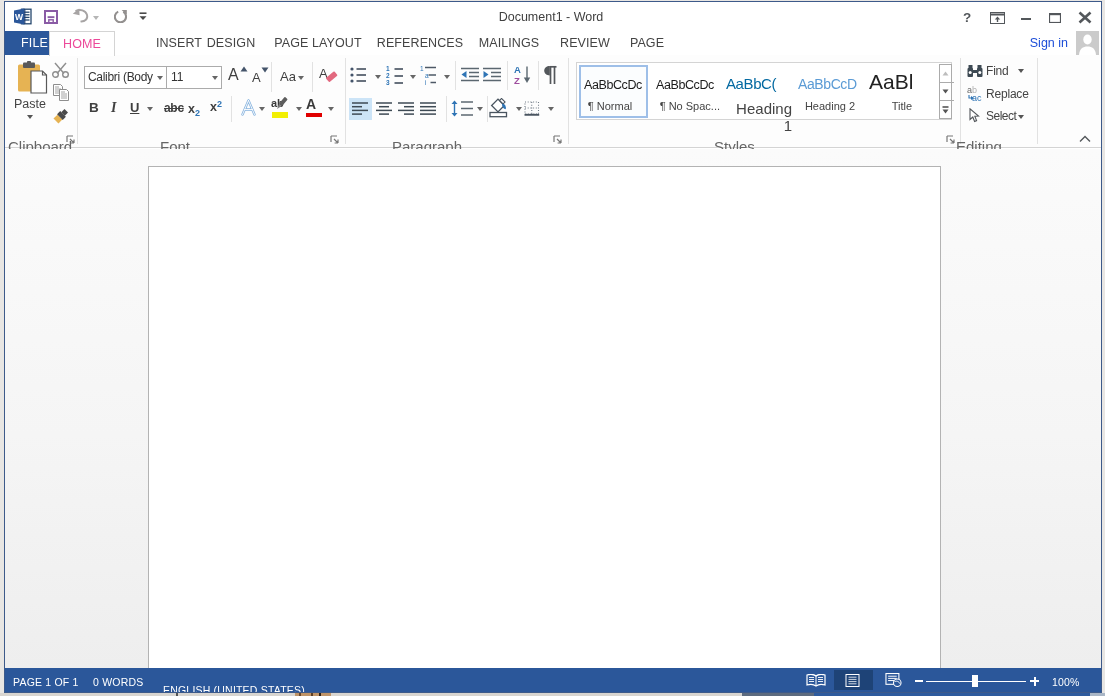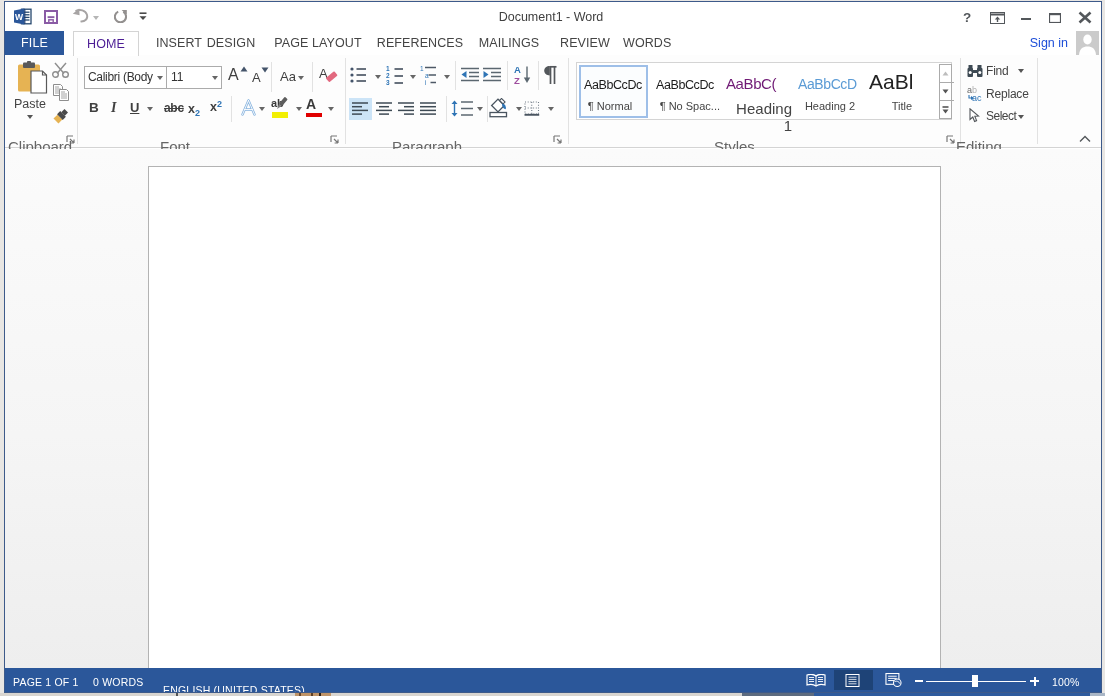--- a/index.html
+++ b/index.html
@@ -5,21 +5,21 @@
 * { margin:0; padding:0; box-sizing:border-box; }
 html,body { width:1105px; height:696px; overflow:hidden; font-family:"Liberation Sans", sans-serif; }
 body { position:relative; background:#e8e6e3; }
 .abs { position:absolute; }
 
 #winfill { left:5px; top:2px; width:1096px; height:690px; background:#ffffff; }
 #winborder { left:4px; top:1px; width:1098px; height:692px; border:1px solid #3d5a8a; pointer-events:none; z-index:50; }
 
 .tab { top:31px; height:24px; line-height:24px; font-size:12.5px; color:#444; text-align:center; letter-spacing:0.1px; }
 #tab-file { left:5px; width:59px; background:#2b579a; color:#fff; }
-#tab-home { left:73px; width:66px; background:#fff; border:1px solid #d4d4d4; border-bottom:none; color:#4c1d95; height:25px; z-index:5; }
+#tab-home { left:49px; width:66px; background:#fff; border:1px solid #d4d4d4; border-bottom:none; color:#ec4899; height:25px; z-index:5; }
 
 #ribbon { left:5px; top:55px; width:1096px; height:93px; background:#fdfdfd; border-bottom:1px solid #d4d4d4; }
 .gsep { top:58px; height:86px; width:1px; background:#e2e2e2; }
 .glabel { top:138px; height:14px; font-size:15px; color:#666; text-align:left; }
 .glaunch { top:135px; width:10px; height:10px; }
 
 #docarea { left:5px; top:149px; width:1096px; height:519px; background:linear-gradient(180deg,#fbfbfb 0%,#f5f5f5 55%,#eeeeee 100%); }
 #page { left:148px; top:166px; width:793px; height:502px; background:#ffffff; border:1px solid #b3b3b3; border-bottom:none; }
 
 #statusbar { left:5px; top:668px; width:1096px; height:25px; background:#2b579a; color:#fff; font-size:11px; }
@@ -93,21 +93,21 @@
 </svg>
 
 <div class="abs tab" id="tab-file">FILE</div>
 <div class="abs tab" id="tab-home">HOME</div>
 <div class="abs tab" style="left:133px;width:60px;margin-left:16px;">INSERT</div>
 <div class="abs tab" style="left:198px;width:66px;">DESIGN</div>
 <div class="abs tab" style="left:268px;width:100px;">PAGE LAYOUT</div>
 <div class="abs tab" style="left:372px;width:96px;">REFERENCES</div>
 <div class="abs tab" style="left:472px;width:74px;">MAILINGS</div>
 <div class="abs tab" style="left:551px;width:68px;">REVIEW</div>
-<div class="abs tab" style="left:623px;width:48px;">WORDS</div>
+<div class="abs tab" style="left:623px;width:48px;">PAGE</div>
 <div class="abs" style="left:985px;top:31px;width:83px;height:24px;line-height:24px;font-size:12.5px;color:#1d4ed8;text-align:right;">Sign in</div>
 <div class="abs" style="left:1076px;top:31px;width:23px;height:24px;background:#cbcbcb;overflow:hidden;">
   <svg width="23" height="24" viewBox="0 0 23 24">
     <ellipse cx="11.5" cy="8.5" rx="4.2" ry="5" fill="#fff"></ellipse>
     <path d="M3,24 C3.5,17.5 7,15.5 11.5,15.5 C16,15.5 19.5,17.5 20,24 Z" fill="#fff"></path>
   </svg>
 </div>
 
 <div class="abs" id="ribbon"></div>
 <div class="abs gsep" style="left:77px;"></div>
@@ -358,21 +358,21 @@
   <line x1="0.5" y1="13.8" x2="15.2" y2="13.8" stroke="#4a5560" stroke-width="1.9"></line>
 </svg>
 <div class="abs small-tri-down" style="left:548px;top:107px;border-top-color:#666;"></div>
 
 <div class="abs" style="left:576px;top:62px;width:376px;height:58px;border:1px solid #d4d4d4;background:#fff;"></div>
 <div class="abs" style="left:579px;top:64.5px;width:68.5px;height:53px;border:2px solid #9ebfe8;background:#fbfdfe;"></div>
 <div class="abs" style="left:584px;top:78px;width:62px;font-size:12.5px;color:#1a1a1a;letter-spacing:-0.4px;">AaBbCcDc</div>
 <div class="abs" style="left:581px;top:100px;width:58px;text-align:center;font-size:11px;color:#444;">¶ Normal</div>
 <div class="abs" style="left:656px;top:78px;width:62px;font-size:12.5px;color:#1a1a1a;letter-spacing:-0.4px;">AaBbCcDc</div>
 <div class="abs" style="left:652px;top:100px;width:68px;text-align:right;font-size:11px;color:#444;">¶ No Spac...</div>
-<div class="abs" style="left:726px;top:75px;width:66px;font-size:15px;color:#701a75;letter-spacing:-0.4px;overflow:hidden;height:20px;">AaBbC(</div>
+<div class="abs" style="left:726px;top:75px;width:66px;font-size:15px;color:#0369a1;letter-spacing:-0.4px;overflow:hidden;height:20px;">AaBbC(</div>
 <div class="abs" style="left:724px;top:100px;width:68px;text-align:right;font-size:15px;color:#444;">Heading 1</div>
 <div class="abs" style="left:798px;top:76px;width:66px;font-size:14px;color:#5b9bd5;letter-spacing:-0.4px;overflow:hidden;height:19px;">AaBbCcD</div>
 <div class="abs" style="left:796px;top:100px;width:68px;text-align:center;font-size:11px;color:#444;">Heading 2</div>
 <div class="abs" style="left:869px;top:70px;width:67px;font-size:21px;color:#222;font-weight:300;overflow:hidden;height:26px;">AaBl</div>
 <div class="abs" style="left:868px;top:100px;width:68px;text-align:center;font-size:11px;color:#444;">Title</div>
 
 <div class="abs" style="left:939px;top:64px;width:13px;height:55px;border:1px solid #ababab;background:#fff;"></div>
 <div class="abs" style="left:939px;top:82px;width:15px;height:1px;background:#ababab;"></div>
 <div class="abs" style="left:939px;top:100px;width:15px;height:1px;background:#ababab;"></div>
 <svg class="abs" style="left:942px;top:71px;" width="7" height="5" viewBox="0 0 7 5">

